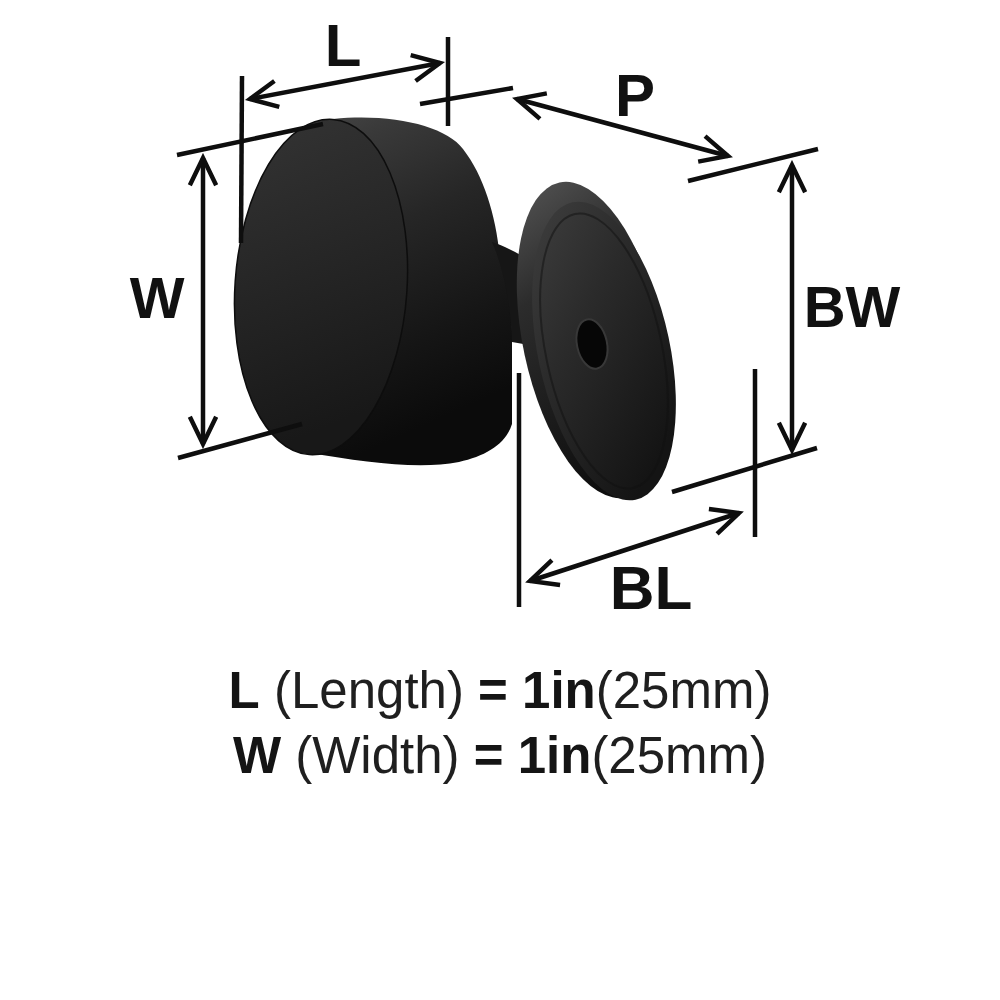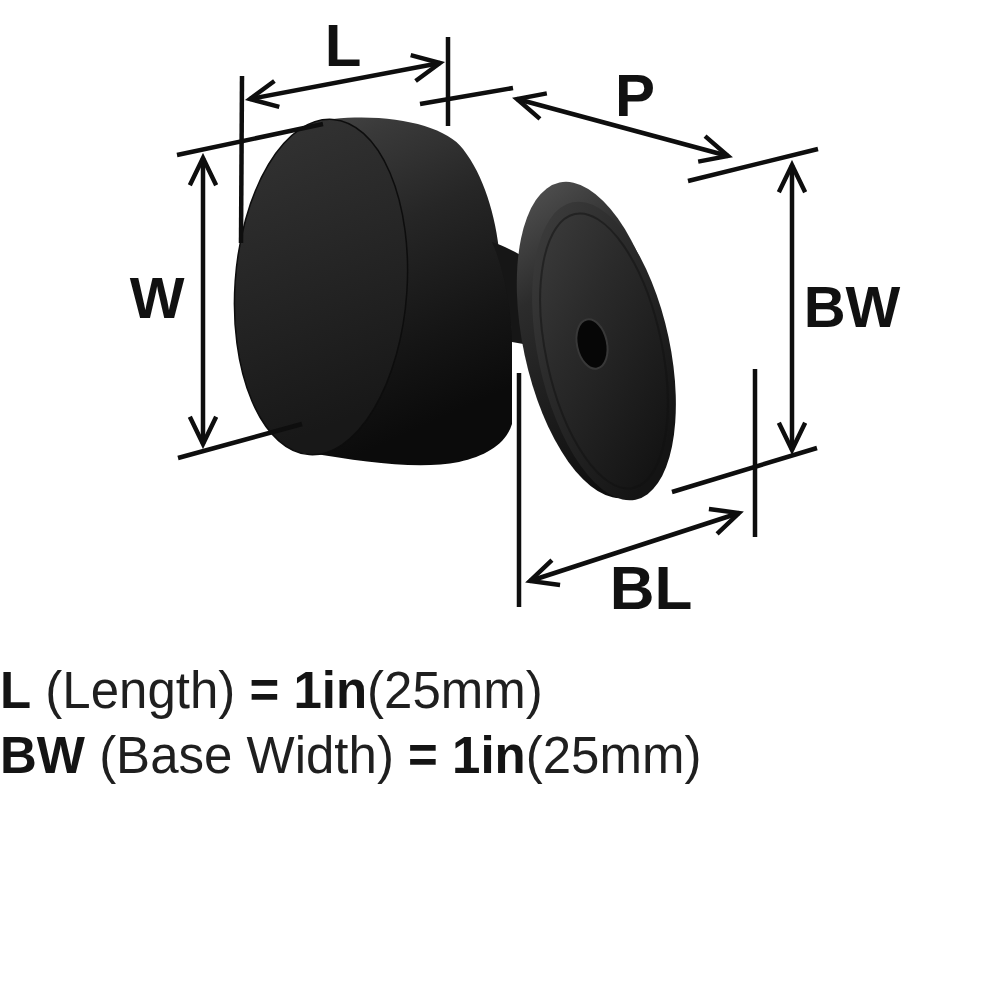--- a/index.html
+++ b/index.html
@@ -1,20 +1,20 @@
 <!DOCTYPE html>
 <html><head>
 <meta charset="utf-8">
 <style>
   html,body{margin:0;padding:0;background:#ffffff;}
   .page{position:relative;width:1000px;height:1000px;background:#ffffff;overflow:hidden;
         font-family:"Liberation Sans",sans-serif;}
   .diagram-svg{position:absolute;top:0;left:0;}
   .dim-label{font-family:"Liberation Sans",sans-serif;font-weight:bold;fill:#111111;}
-  .specs{position:absolute;top:659px;left:0;width:1000px;
+  .specs{position:absolute;top:659px;left:0;width:1000px;text-align:center;
          font-size:51px;line-height:64.5px;color:#1a1a1a;letter-spacing:0px;white-space:nowrap;}
   .spec-bold{font-weight:bold;color:#141414;}
   .spec-reg{font-weight:normal;color:#1f1f1f;}
 </style>
 </head>
 <body>
 
 <div class="page">
 
   <svg class="diagram-svg" width="1000" height="650" viewBox="0 0 1000 650">
@@ -98,18 +98,18 @@
     <text class="dim-label" x="635" y="95" font-size="60" text-anchor="middle" dominant-baseline="central">P</text>
     <text class="dim-label" x="157" y="297" font-size="58" text-anchor="middle" dominant-baseline="central">W</text>
     <text class="dim-label" x="852" y="306" font-size="58" text-anchor="middle" dominant-baseline="central">BW</text>
     <text class="dim-label" x="651" y="587" font-size="62" text-anchor="middle" dominant-baseline="central">BL</text>
   </svg>
 
   <div class="specs">
     <div><span class="spec-bold">L</span>
       <span class="spec-reg">(Length)</span>
       <span class="spec-bold">= 1in</span><span class="spec-reg">(25mm)</span></div>
-    <div><span class="spec-bold">BW</span>
-      <span class="spec-reg">(Base Width)</span>
+    <div><span class="spec-bold">W</span>
+      <span class="spec-reg">(Width)</span>
       <span class="spec-bold">= 1in</span><span class="spec-reg">(25mm)</span></div>
   </div>
 
 </div>
 
 </body></html>

